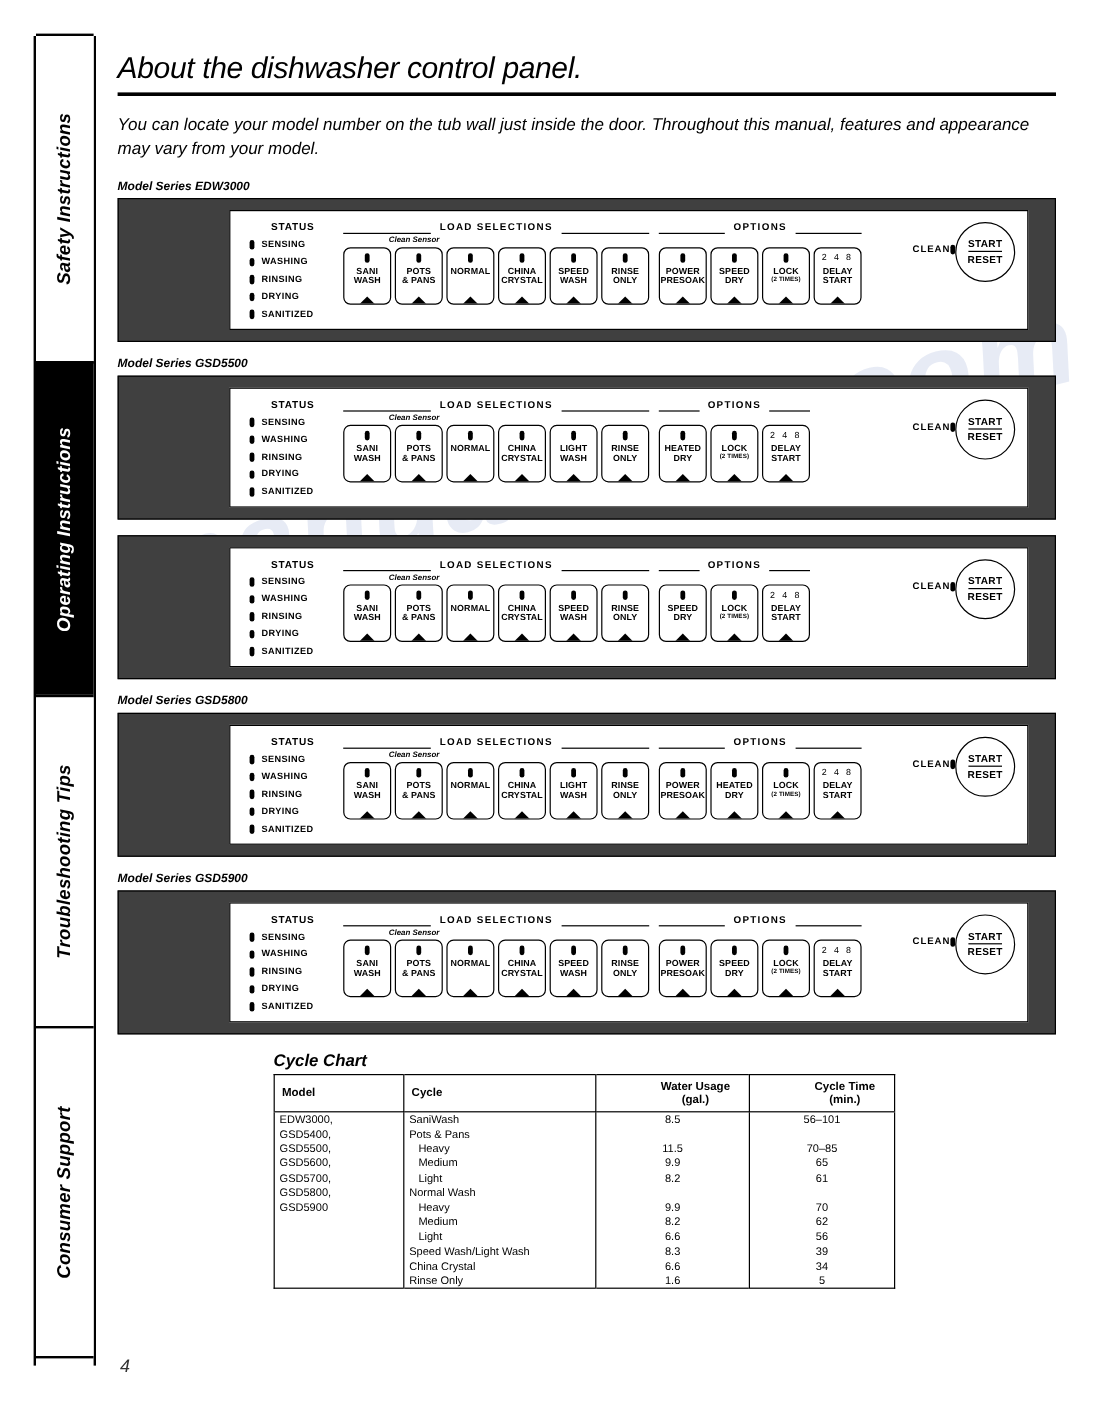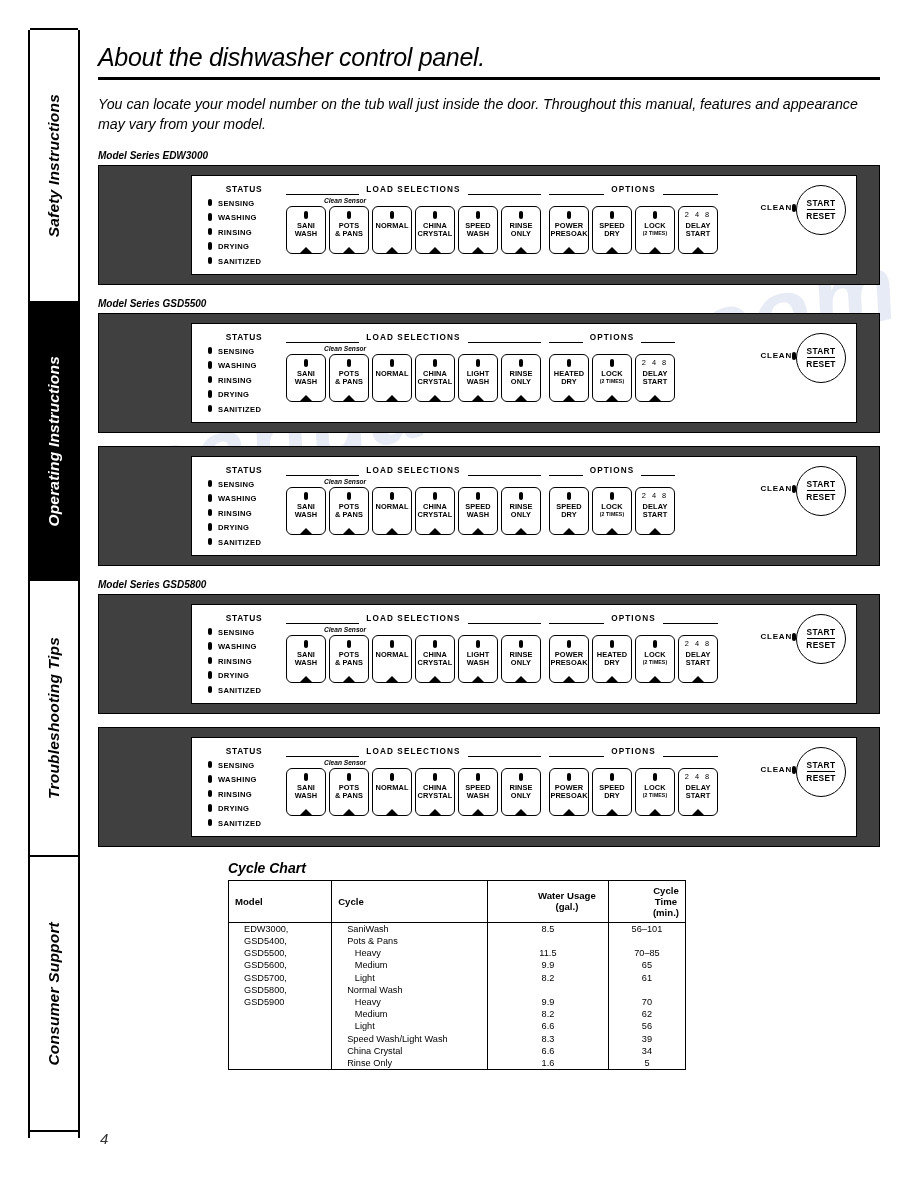--- a/index.html
+++ b/index.html
@@ -109,21 +109,21 @@
   }
   .status-title {
     font-size: 8.4px;
     font-weight: bold;
     letter-spacing: 0.7px;
     text-align: center;
     margin-bottom: 5px;
   }
   .status-row {
     display: flex;
-    align-items: flex-start;
+    align-items: flex-end;
     margin-bottom: 5.5px;
     padding-left: 6px;
   }
   .status-row:last-child { margin-bottom: 0; }
   .led {
     width: 4px; height: 7.5px;
     background: #000;
     border-radius: 2.5px;
     flex: 0 0 4px;
     margin-right: 6px;
@@ -282,21 +282,21 @@
     font-weight: bold;
     letter-spacing: 0.3px;
     line-height: 10px;
     padding-top: 1px;
   }
 
   
   #chart-wrap {
     margin-left: 130px;
     margin-top: 6px;
-    width: 458px;
+    width: 518px;
   }
   #chart-title {
     font-size: 14px;
     font-weight: bold;
     font-style: italic;
     margin-bottom: 4px;
   }
   table#cycle-table {
     border-collapse: collapse;
     width: 100%;
@@ -308,21 +308,21 @@
     font-size: 9.6px;
     font-weight: bold;
     padding: 4px 6px;
     text-align: left;
   }
   table#cycle-table th.ctr { text-align: center; padding-left: 44px; }
   table#cycle-table th:last-child { border-right: none; }
   table#cycle-table td {
     border-right: 1.6px solid #000;
     font-size: 9.2px;
-    padding: 0 15px;
+    padding: 0 4px;
     vertical-align: top;
   }
   table#cycle-table td:last-child { border-right: none; }
   .cell-lines div { line-height: 12.2px; height: 12.2px; white-space: pre; }
   .cell-lines.ctr div { text-align: center; }
   .col-model { width: 108px; }
   .col-cycle { width: 160px; }
   .col-water { width: 128px; }
 
   
@@ -826,20 +826,21 @@
           <div class="start-col">
             <div class="clean-label">CLEAN</div>
             <div class="clean-led"></div>
             <div class="start-btn">
               <div class="s1">START</div>
               <div class="s2">RESET</div>
             </div>
           </div>
         </div>
       </div>
+      <div class="model-heading">Model Series GSD5900</div>
       <div class="panel-outer">
         <div class="panel-inner">
           <div class="status-col">
             <div class="status-title">STATUS</div>
             <div class="status-row">
               <div class="led"></div>
               <div class="status-label">SENSING</div>
             </div>
             <div class="status-row">
               <div class="led"></div>

